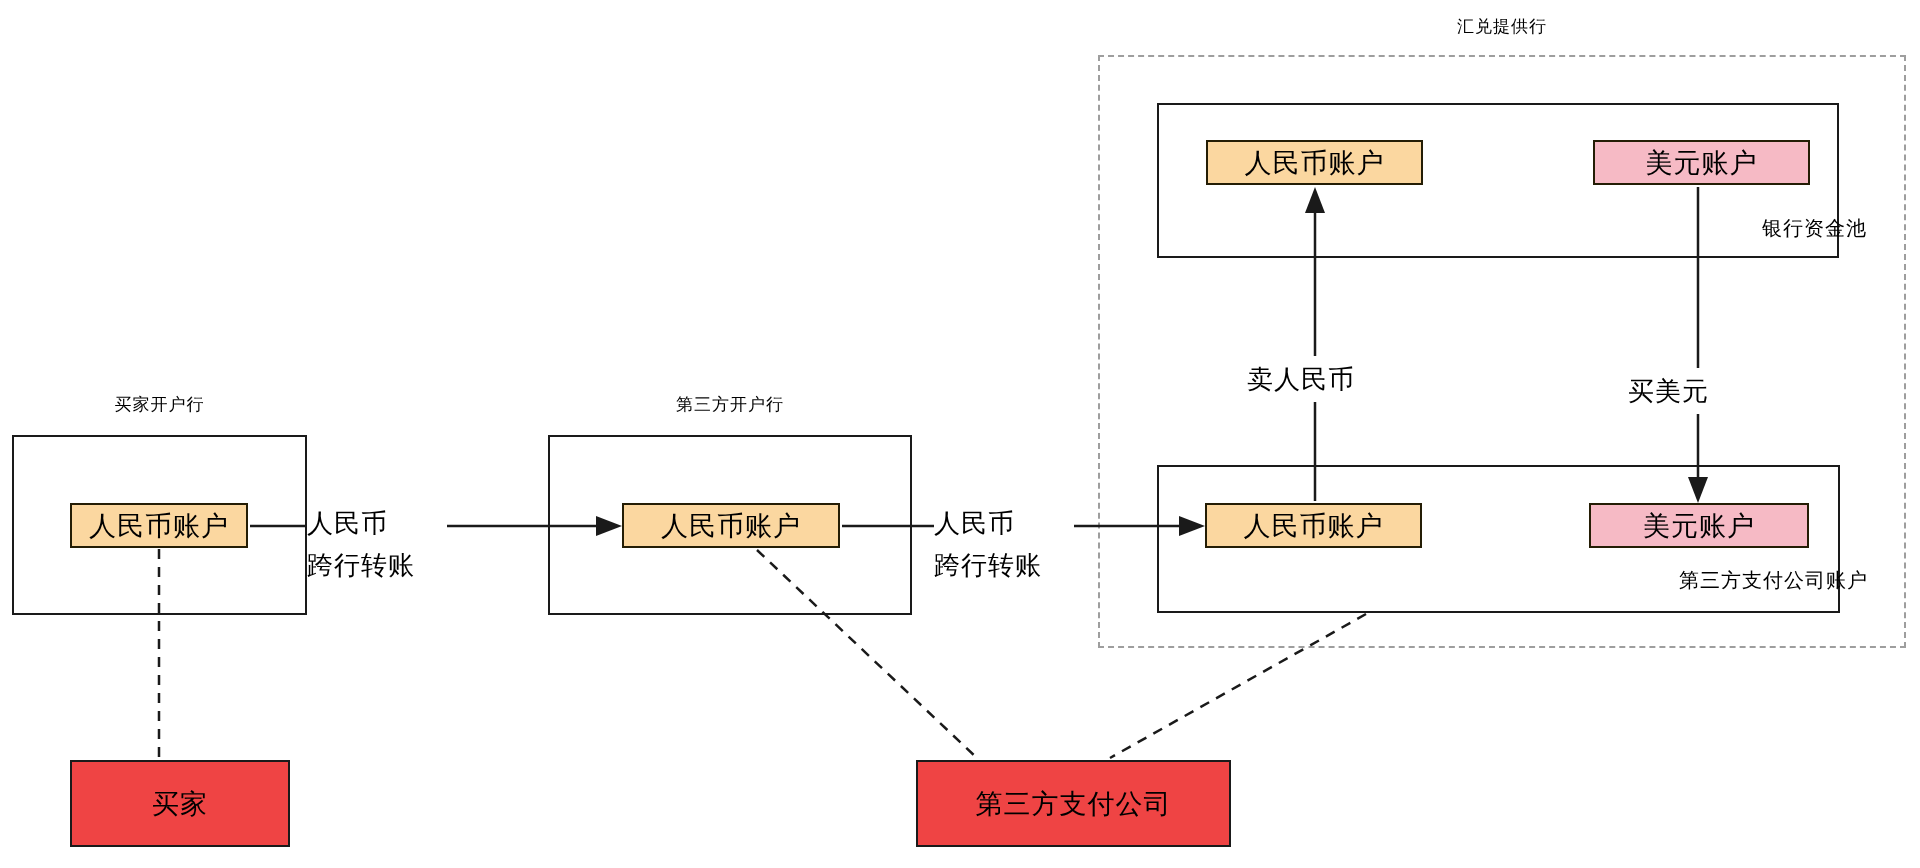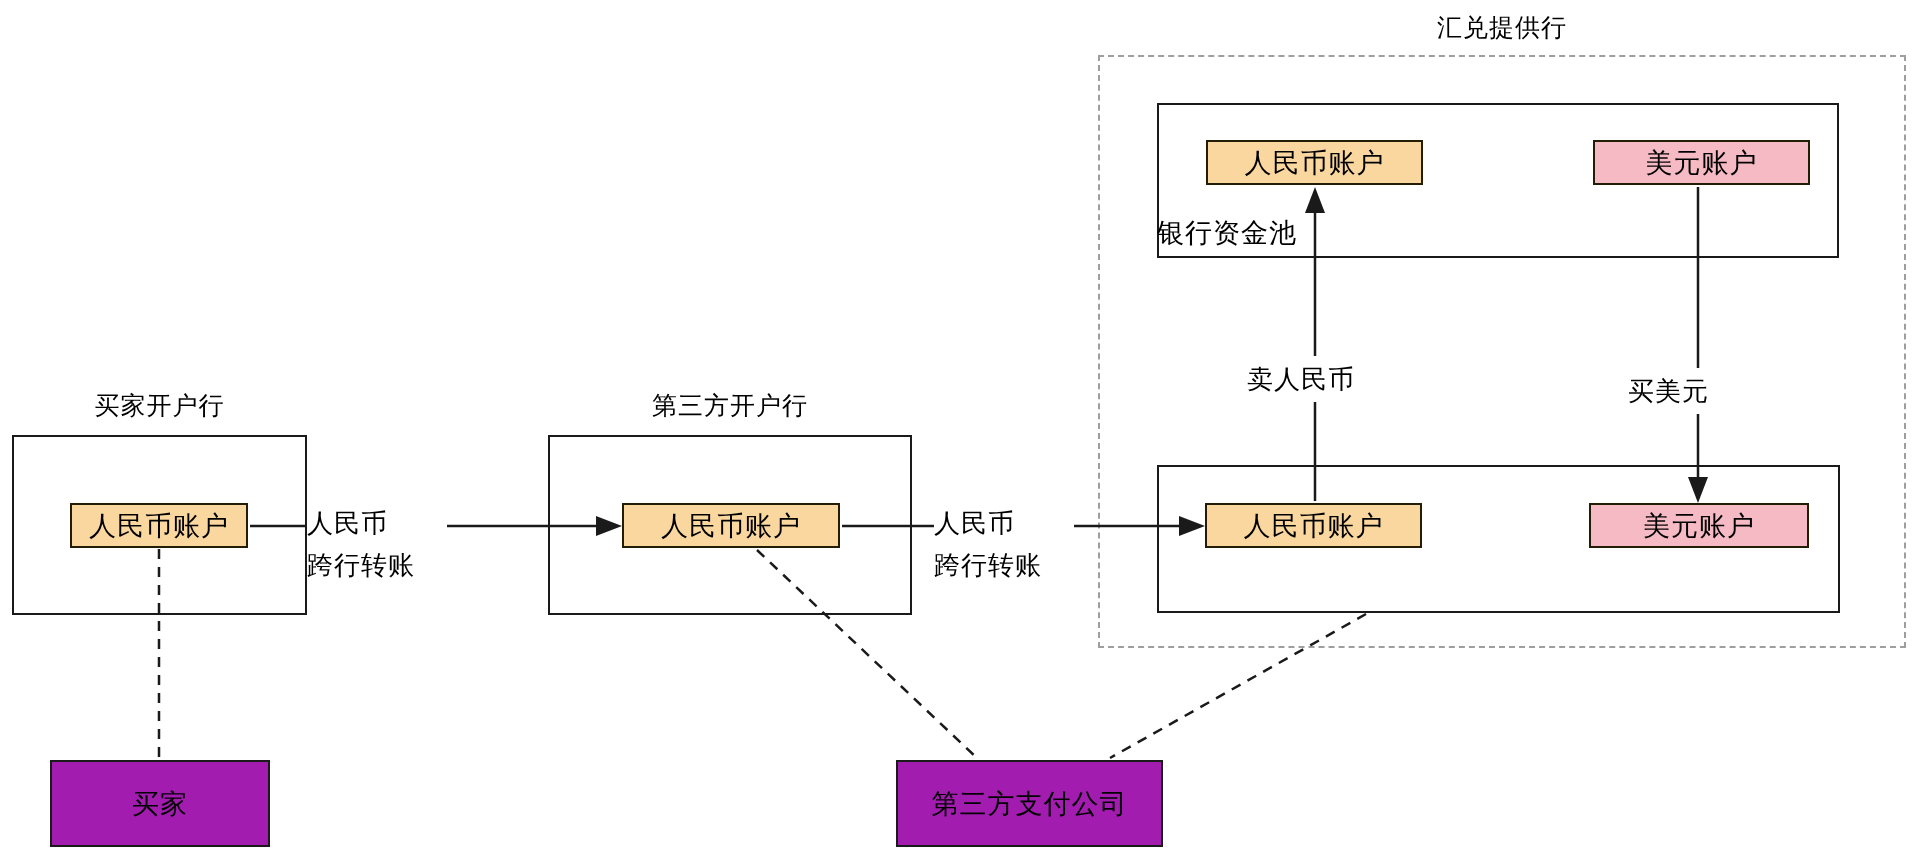--- a/index.html
+++ b/index.html
@@ -15,39 +15,39 @@
     position:relative;width:1920px;height:868px;background:var(--background);
     overflow:hidden;
   }
   svg.connectors{position:absolute;left:0;top:0;z-index:3;}
   .solid-line{stroke:var(--line);stroke-width:2.5;fill:none;}
   .dashed-line{stroke:var(--line);stroke-width:2.5;fill:none;stroke-dasharray:10 8;}
   .arrow-head{fill:var(--line);stroke:none;}
 
   .title{
     position:absolute;z-index:4;text-align:center;
-    font-size:25px;font-weight:500;letter-spacing:1px;line-height:30px;
+    font-size:17px;font-weight:500;letter-spacing:1px;line-height:30px;
   }
   .bank-box{
     position:absolute;z-index:1;background:#fff;
     border:2.5px solid var(--line);box-sizing:border-box;
   }
   .dashed-box{
     position:absolute;z-index:0;background:#fff;
     border:2.5px dashed var(--dashed_container);box-sizing:border-box;
   }
   .box-label{
-    position:absolute;z-index:4;text-align:left;
-    font-size:27px;font-weight:500;letter-spacing:1px;
+    position:absolute;z-index:4;text-align:right;
+    font-size:20px;font-weight:500;letter-spacing:1px;padding-left:28px;
   }
   .entity-box{
-    position:absolute;z-index:2;background:#a21caf;
+    position:absolute;z-index:2;background:#ef4444;
     border:2.5px solid var(--line);box-sizing:border-box;
     display:flex;align-items:center;justify-content:center;
-    font-size:27px;font-weight:500;letter-spacing:1px;
+    font-size:27px;font-weight:500;letter-spacing:1px;margin-left:20px;
   }
   .pill{
     position:absolute;z-index:5;height:45px;box-sizing:border-box;
     border:2.5px solid #241d05;border-radius:0;
     display:flex;align-items:center;justify-content:center;
     font-size:27px;font-weight:500;letter-spacing:1px;
   }
   .pill-orange{background:var(--rmb_fill);}
   .pill-pink{background:var(--usd_fill);}
   .edge-label{
@@ -86,23 +86,24 @@
   <div class="title" style="left:548px;top:390px;width:364px;">第三方开户行</div>
   <div class="title" style="left:1098px;top:12px;width:808px;">汇兑提供行</div>
 
   <div class="dashed-box" style="left:1098px;top:55px;width:808px;height:593px;"></div>
 
   <div class="bank-box" style="left:12px;top:435px;width:295px;height:180px;"></div>
   <div class="bank-box" style="left:548px;top:435px;width:364px;height:180px;"></div>
   <div class="bank-box" style="left:1157px;top:103px;width:682px;height:155px;"></div>
   <div class="box-label" style="left:1157px;top:215px;width:682px;">银行资金池</div>
   <div class="bank-box" style="left:1157px;top:465px;width:683px;height:148px;"></div>
+  <div class="box-label" style="left:1157px;top:567px;width:683px;">第三方支付公司账户</div>
 
   <div class="entity-box" style="left:50px;top:760px;width:220px;height:87px;">买家</div>
-  <div class="entity-box" style="left:896px;top:760px;width:267px;height:87px;">第三方支付公司</div>
+  <div class="entity-box" style="left:896px;top:760px;width:315px;height:87px;">第三方支付公司</div>
 
   <div class="pill pill-orange" style="left:70px;top:503px;width:178px;">人民币账户</div>
   <div class="pill pill-orange" style="left:622px;top:503px;width:218px;">人民币账户</div>
   <div class="pill pill-orange" style="left:1205px;top:503px;width:217px;">人民币账户</div>
   <div class="pill pill-pink" style="left:1589px;top:503px;width:220px;">美元账户</div>
   <div class="pill pill-orange" style="left:1206px;top:140px;width:217px;">人民币账户</div>
   <div class="pill pill-pink" style="left:1593px;top:140px;width:217px;">美元账户</div>
 
   <div class="edge-label" style="left:307px;top:484px;width:140px;">
     <div>人民币</div>

